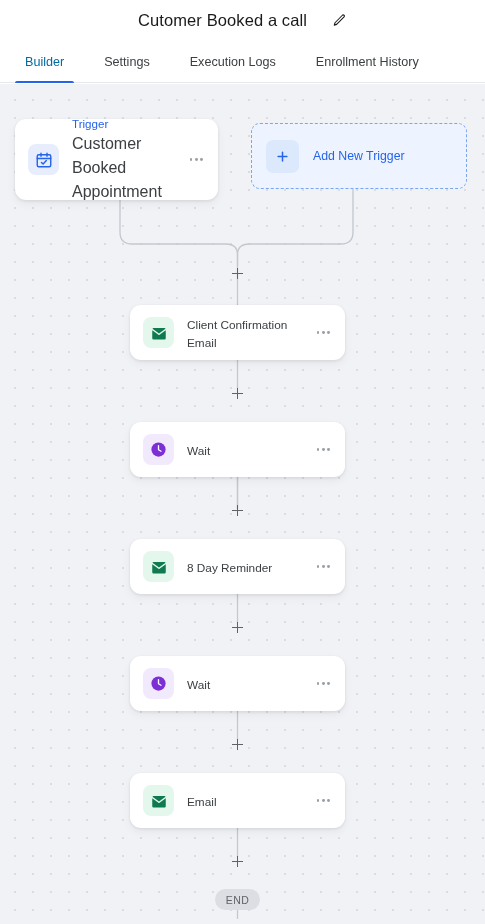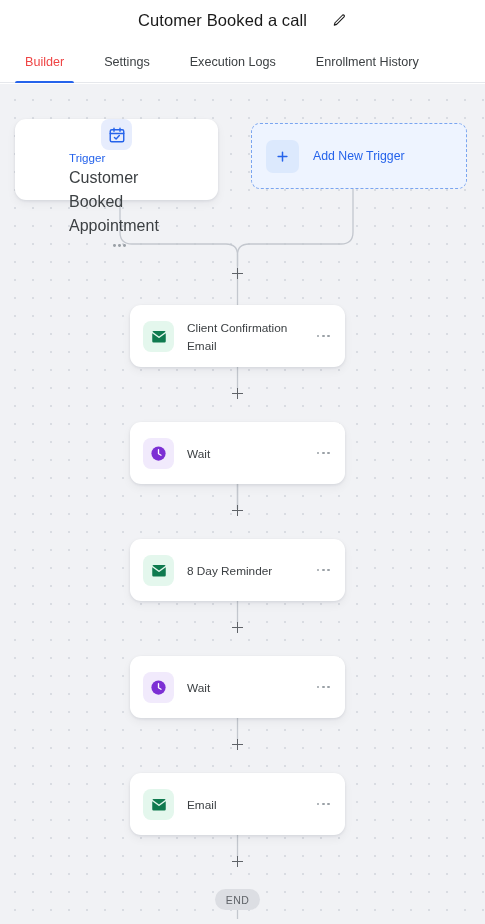--- a/index.html
+++ b/index.html
@@ -64,21 +64,21 @@
     color: #3c4043;
     padding: 0 10px;
     margin-right: 20px;
     cursor: pointer;
     position: relative;
     white-space: nowrap;
   }
   .tab:last-child { margin-right: 0; }
 
   .tab.active {
-    color: #ef4444;
+    color: #0369a1;
     justify-content: center;
   }
   .tab.active::after {
     content: "";
     position: absolute;
     left: 0;
     right: 0;
     bottom: -1px;
     height: 2.5px;
     background: #2563eb;
@@ -116,21 +116,20 @@
     padding: 0 13px;
     cursor: pointer;
     z-index: 3;
   }
 
   .trigger-card {
     left: 15px;
     top: 35px;
     width: 203px;
     height: 81px;
-    flex-direction: column;
   }
 
   .add-trigger-card {
     position: absolute;
     left: 251px;
     top: 39px;
     width: 216px;
     height: 66px;
     background: #eef4ff;
     border: 1.6px dashed #7aa5f0;
@@ -138,21 +137,21 @@
     display: flex;
     align-items: center;
     padding-left: 14px;
     cursor: pointer;
     z-index: 3;
   }
 
   .step-card {
     left: 130px;
     width: 215px;
-    height: 62px;
+    height: 55px;
   }
 
   .icon-tile {
     width: 31px;
     height: 31px;
     border-radius: 8px;
     display: flex;
     align-items: center;
     justify-content: center;
     flex: 0 0 auto;

